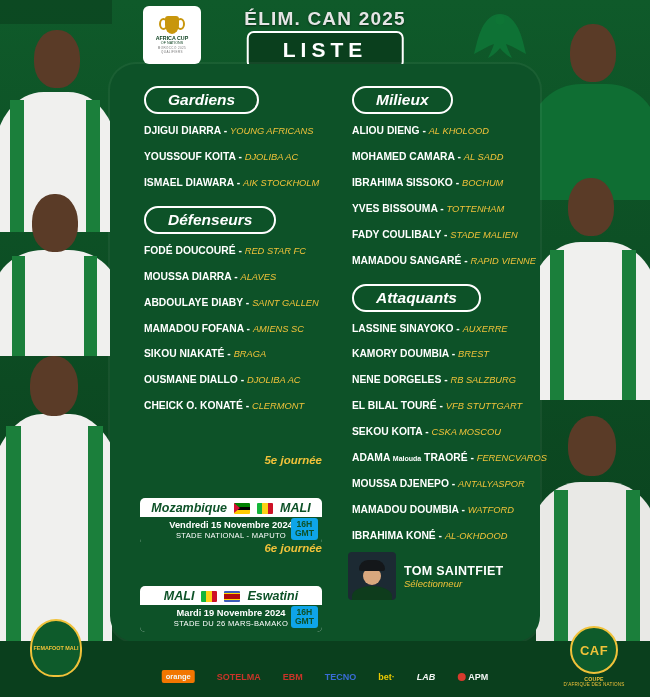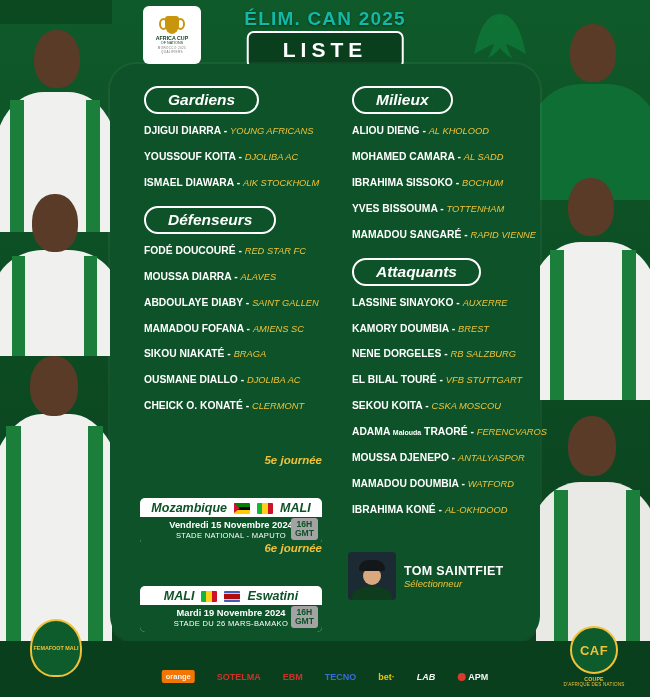--- a/index.html
+++ b/index.html
@@ -50,21 +50,21 @@
   .top-bar {
     position: absolute;
     left: 0; top: 0; right: 0;
     height: 72px;
   }
   .title-elim {
     position: absolute;
     left: 0; right: 0;
     top: 8px;
     text-align: center;
-    color: #14b8a6;
+    color: #e5e5e5;
     font-size: 19px;
     font-weight: bold;
     letter-spacing: 1.2px;
     text-shadow: 0 1px 2px rgba(0,0,0,.5);
   }
   .liste-badge {
     position: absolute;
     left: 50%;
     transform: translateX(-50%);
     top: 31px;
@@ -245,21 +245,21 @@
     color: #ffffff;
     text-align: center;
     font-size: 7.6px;
     padding: 0 0 4px;
     letter-spacing: .3px;
   }
   .kick {
     position: absolute;
     right: 4px;
     bottom: 4px;
-    background: #a3a3a3;
+    background: #0ea5e9;
     color: #0d5228;
     font-size: 8.6px;
     font-weight: bold;
     line-height: 1.05;
     padding: 2px 4px;
     border-radius: 3px;
     text-align: center;
   }
 
   
@@ -472,20 +472,21 @@
     </ul>
   </div>
 
   <div class="col-right">
     <div class="section-title">Milieux</div>
     <ul class="players">
       <li><span>ALIOU DIENG</span> - <span class="club">AL KHOLOOD</span></li>
       <li><span>MOHAMED CAMARA</span> - <span class="club">AL SADD</span></li>
       <li><span>IBRAHIMA SISSOKO</span> - <span class="club">BOCHUM</span></li>
       <li><span>YVES BISSOUMA</span> - <span class="club">TOTTENHAM</span></li>
+      <li><span>FADY COULIBALY</span> - <span class="club">STADE MALIEN</span></li>
       <li><span>MAMADOU SANGARÉ</span> - <span class="club">RAPID VIENNE</span></li>
     </ul>
 
     <div class="gap-lg"></div>
 
     <div class="section-title">Attaquants</div>
     <ul class="players">
       <li><span>LASSINE SINAYOKO</span> - <span class="club">AUXERRE</span></li>
       <li><span>KAMORY DOUMBIA</span> - <span class="club">BREST</span></li>
       <li><span>NENE DORGELES</span> - <span class="club">RB SALZBURG</span></li>

